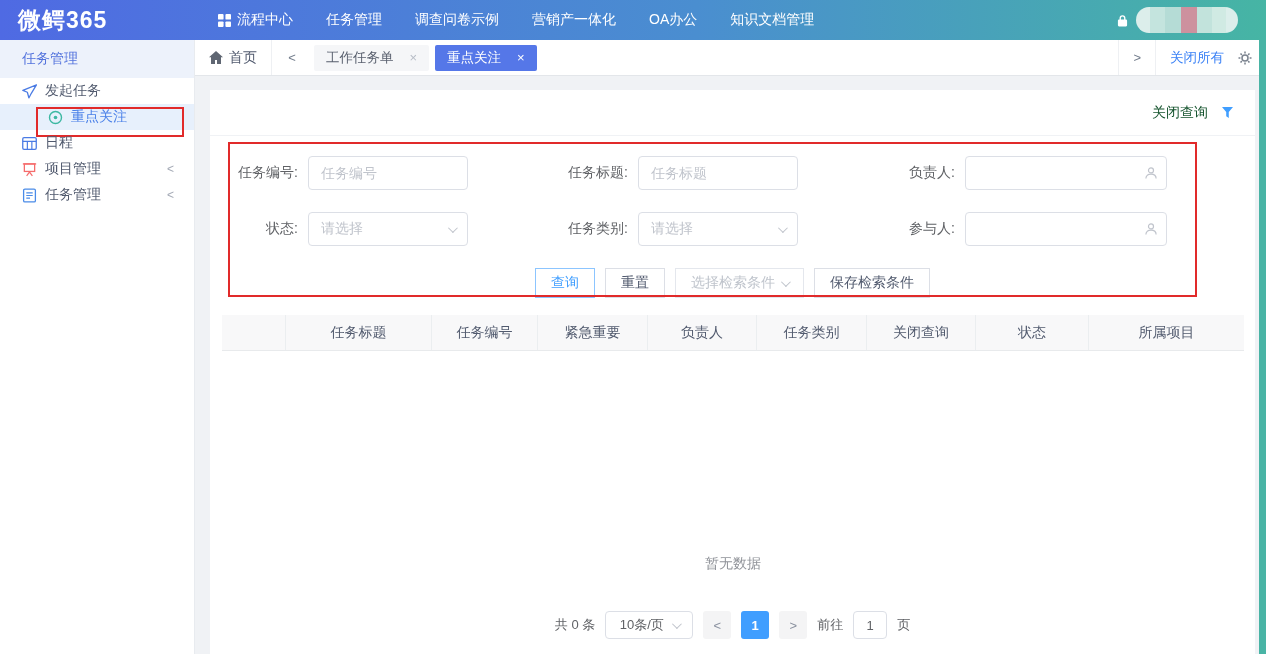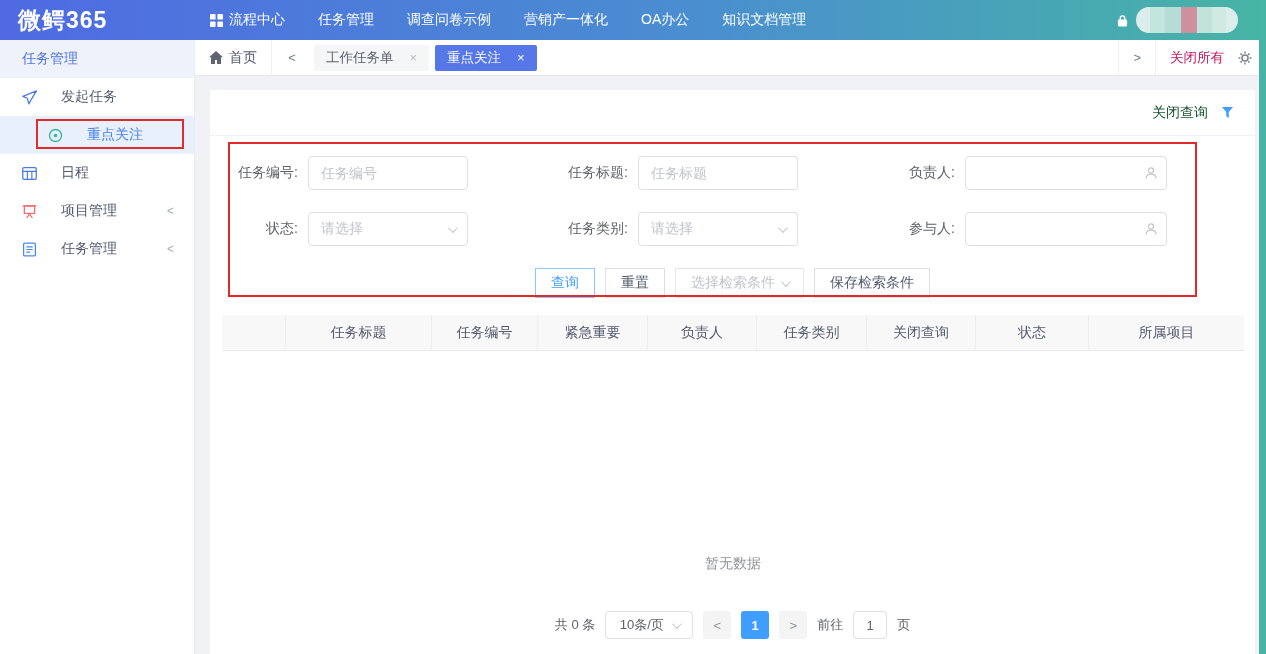--- a/index.html
+++ b/index.html
@@ -3,51 +3,51 @@
 <meta charset="utf-8">
 <style>
   * { margin:0; padding:0; box-sizing:border-box; }
   html,body { width:1266px; height:654px; overflow:hidden; }
   body { font-family:"Liberation Sans","DejaVu Sans",sans-serif; font-size:14px; color:#515a6e; background:#fff; position:relative; }
 
   
   .navbar { height:40px; background:linear-gradient(90deg,#4f6ae3 0%,#4a8ed0 55%,#46b5a4 100%);
             display:flex; align-items:center; position:relative; }
   .logo { width:195px; padding-left:18px; color:#fff; font-size:23px; font-weight:bold; letter-spacing:1px; }
-  .nav-menu { display:flex; align-items:center; gap:33px; margin-left:15px; color:#fff; font-size:14px; }
+  .nav-menu { display:flex; align-items:center; gap:33px; margin-left:23px; color:#fff; font-size:14px; }
   .nav-item { display:flex; align-items:center; gap:6px; cursor:pointer; white-space:nowrap; }
   .nav-user { position:absolute; right:28px; top:7px; display:flex; align-items:center; gap:8px; }
   .redacted { width:102px; height:26px; border-radius:13px; overflow:hidden; display:flex; opacity:.92; }
   .redacted span { height:100%; }
 
   
   .main { display:flex; height:614px; }
   .right-strip { position:absolute; right:0; top:40px; width:7px; height:614px; background:#49b4a5; }
 
   
   .sidebar { width:195px; background:#fff; border-right:1px solid #e8ebef; flex:none; }
   .sidebar-title { height:38px; display:flex; align-items:center; padding-left:22px; background:#edf2fb; color:#5373dd; }
-  .side-item { height:38px; display:flex; align-items:center; gap:24px; padding-left:22px; color:#515a6e; cursor:pointer; position:relative; }
+  .side-item { height:26px; display:flex; align-items:center; gap:8px; padding-left:22px; color:#515a6e; cursor:pointer; position:relative; }
   .side-item.selected { background:#e7f0fc; color:#4a80e8; padding-left:48px; }
   .side-item .chev { margin-left:auto; margin-right:20px; color:#a3a9b5; font-size:12px; }
   .side-annotation { position:absolute; left:36px; top:3px; width:148px; height:30px; border:2px solid #e12a2a; pointer-events:none; }
 
   
   .content { flex:1; display:flex; flex-direction:column; background:#f0f2f5; }
   .tabbar { height:36px; background:#fff; border-bottom:1px solid #e3e6ea; display:flex; align-items:center; flex:none; }
   .tab-home { display:flex; align-items:center; gap:6px; padding:0 14px; height:100%; border-right:1px solid #eef0f3; color:#515a6e; cursor:pointer; }
   .tab-nav-arrow { width:40px; text-align:center; color:#737d8c; font-size:13px; cursor:pointer; }
   .tabs { display:flex; gap:6px; margin-left:2px; }
   .tab { height:26px; padding:0 12px; background:#f5f6f8; color:#585f6d; display:flex; align-items:center; gap:16px; font-size:13.5px; border-radius:2px; cursor:pointer; }
   .tab .x { color:#b6bcc6; font-size:13px; }
   .tab.active { background:#5577e8; color:#fff; }
   .tab.active .x { color:#fff; }
   .tab-right { margin-left:auto; display:flex; align-items:center; height:100%; }
   .tab-right .grp { display:flex; align-items:center; gap:14px; height:100%; padding:0 14px; border-left:1px solid #eef0f3; }
-  .close-all { font-size:13.5px; color:#be185d; cursor:pointer; }
+  .close-all { font-size:13.5px; color:#3b82f6; cursor:pointer; }
 
   
   .content-body { flex:1; padding:14px 11px 0 15px; }
   .panel { background:#fff; height:100%; position:relative; }
   .panel-head { height:46px; display:flex; justify-content:flex-end; align-items:center; gap:14px; padding-right:22px; border-bottom:1px solid #f0f2f5; }
   .toggle-query { color:#14532d; font-size:14px; cursor:pointer; }
 
   
   .query-form { position:relative; padding:20px 0 14px 0; }
   .form-annotation { position:absolute; left:18px; top:6px; width:969px; height:155px; border:2px solid #e12a2a; pointer-events:none; z-index:5; }

